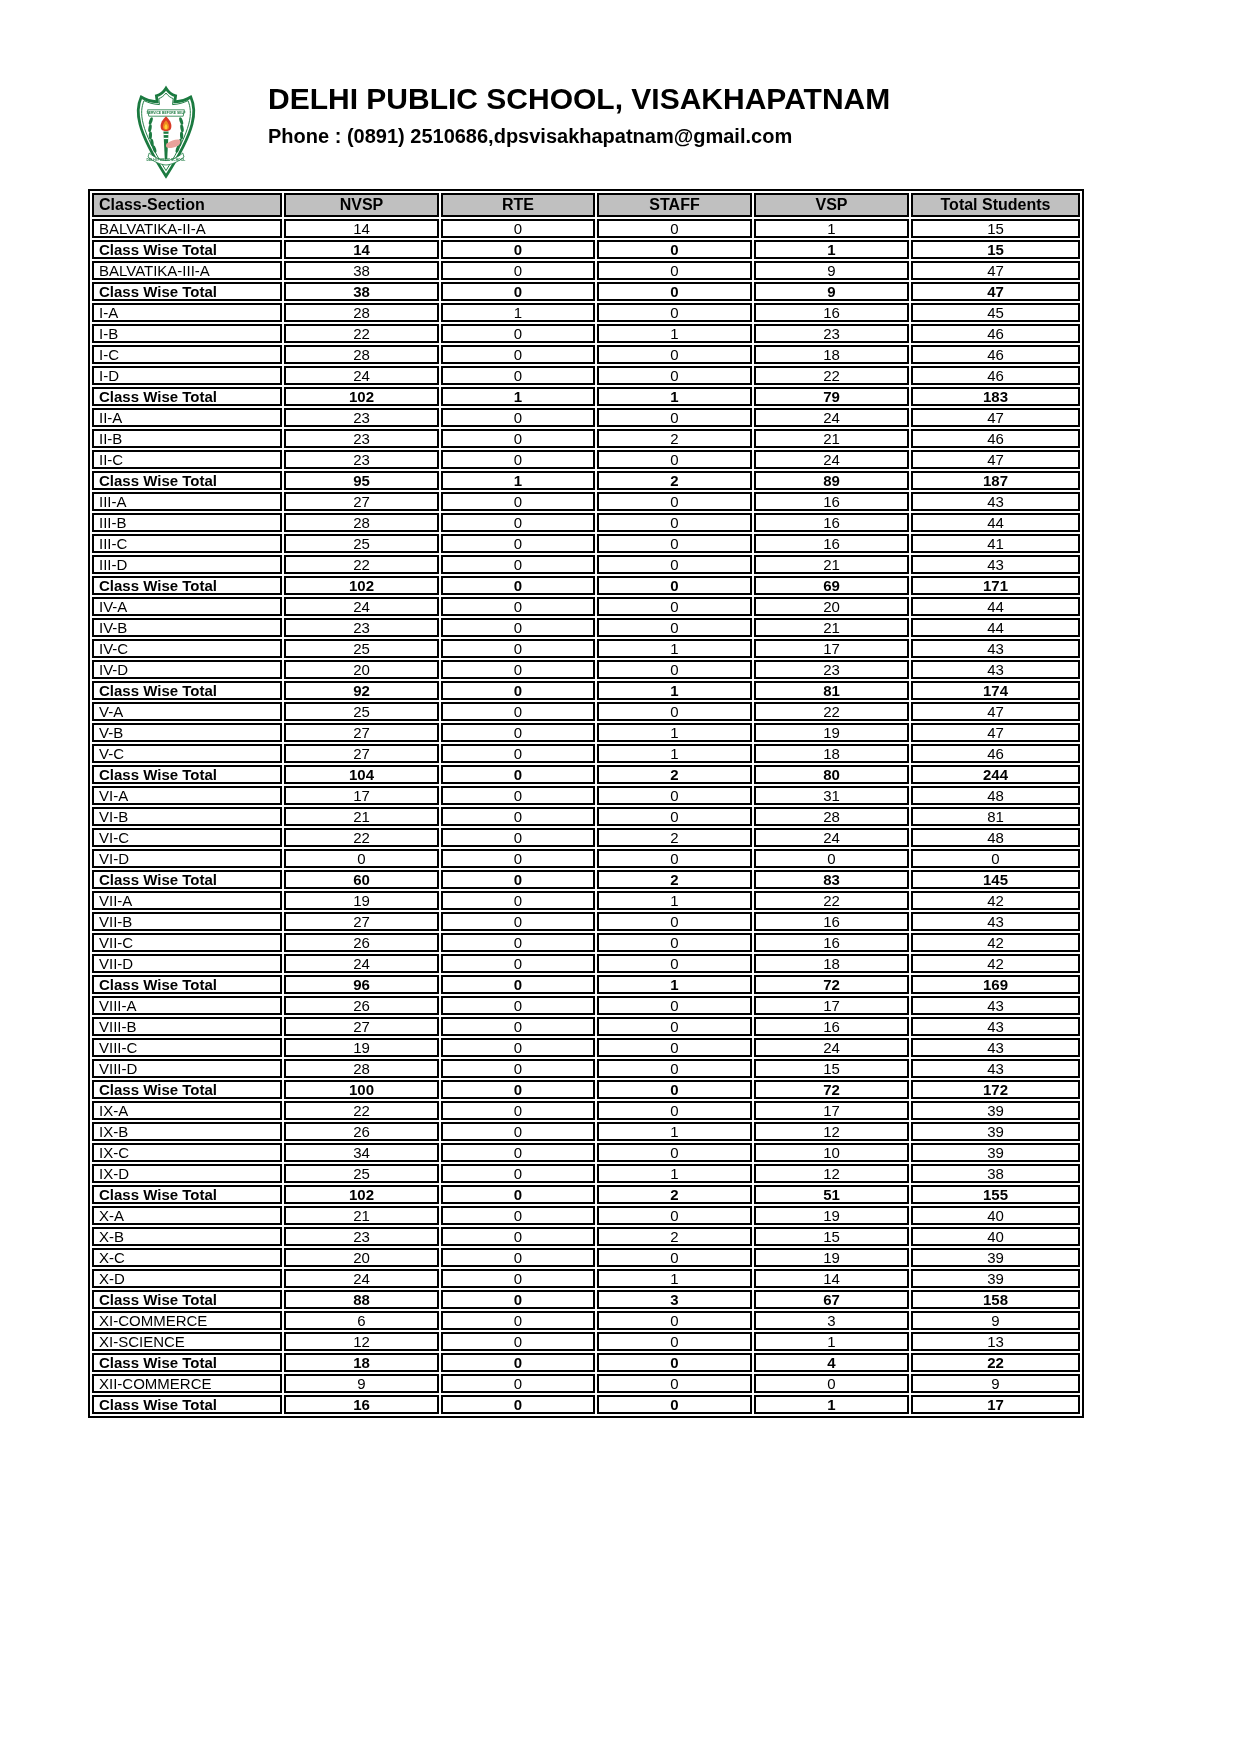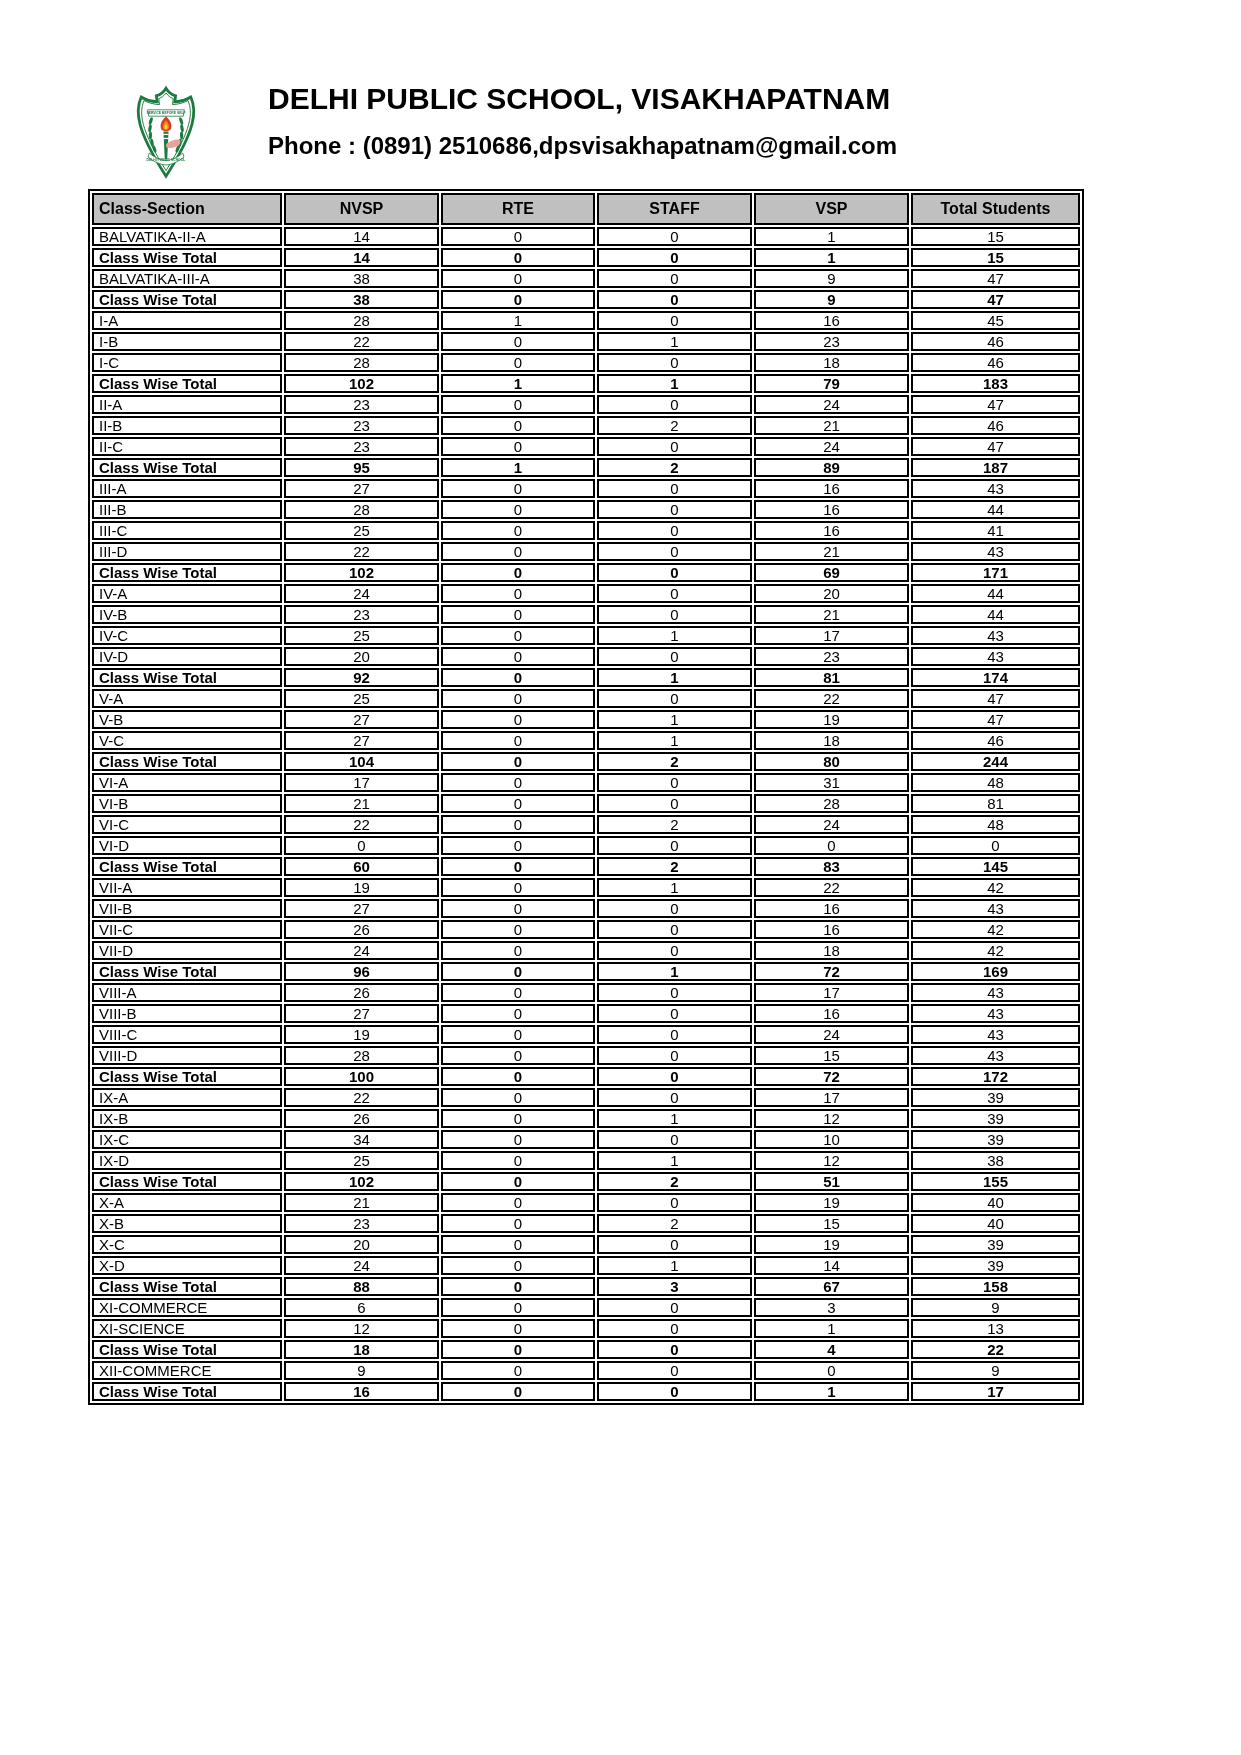--- a/index.html
+++ b/index.html
@@ -9,37 +9,37 @@
   }
   html,body{margin:0;padding:0;background:#fff;}
   body{font-family:"Liberation Sans","DejaVu Sans",sans-serif;color:var(--text);}
   .page{position:relative;width:1241px;height:1755px;background:var(--page-bg);overflow:hidden;}
 
   .letterhead{position:absolute;left:0;top:0;width:987px;height:190px;}
   .logo{position:absolute;left:126px;top:84px;width:80px;height:98px;}
   .logo svg{width:100%;height:100%;}
   .head-text{position:absolute;left:268px;top:82px;}
   .school-name{margin:0;font-size:30px;font-weight:bold;letter-spacing:0px;line-height:1.1;}
-  .contact-line{margin-top:18px;font-size:24px;font-weight:bold;line-height:1.1;}
+  .contact-line{margin-top:10px;font-size:20px;font-weight:bold;line-height:1.1;}
 
   table.tbl{
     position:absolute;left:88px;top:189px;width:978px;
     border-collapse:separate;border-spacing:2px;table-layout:fixed;
     background:var(--page-bg);border:2px solid var(--table-border);
   }
   table.tbl th,table.tbl td{
     border:2px solid var(--table-border);
     box-sizing:border-box;
     padding:0 5px;
     font-size:15px;line-height:1;height:15px;
     text-align:center;vertical-align:middle;
     overflow:hidden;white-space:nowrap;
   }
   table.tbl th{
-    background:var(--header-bg);font-weight:bold;height:32px;font-size:16px;
+    background:var(--header-bg);font-weight:bold;height:24px;font-size:16px;
   }
   table.tbl th.left,table.tbl td.left{text-align:left;}
   tr.subtotal td{font-weight:bold;}
   tr.grand_total td{font-weight:bold;background:var(--grand-total-bg);}
 
   .lg-stroke{stroke:var(--logo-green);fill:none;}
   .lg-fill{fill:var(--logo-green);}
   .flame-outer{fill:var(--flame-red);}
   .flame-mid{fill:var(--flame-orange);}
   .flame-inner{fill:var(--flame-yellow);}
@@ -166,20 +166,28 @@
           <td>46</td>
         </tr>
         <tr class="data">
           <td class="left">I-C</td>
           <td>28</td>
           <td>0</td>
           <td>0</td>
           <td>18</td>
           <td>46</td>
         </tr>
+        <tr class="data">
+          <td class="left">I-D</td>
+          <td>24</td>
+          <td>0</td>
+          <td>0</td>
+          <td>22</td>
+          <td>46</td>
+        </tr>
         <tr class="subtotal">
           <td class="left">Class Wise Total</td>
           <td>102</td>
           <td>1</td>
           <td>1</td>
           <td>79</td>
           <td>183</td>
         </tr>
         <tr class="data">
           <td class="left">II-A</td>

